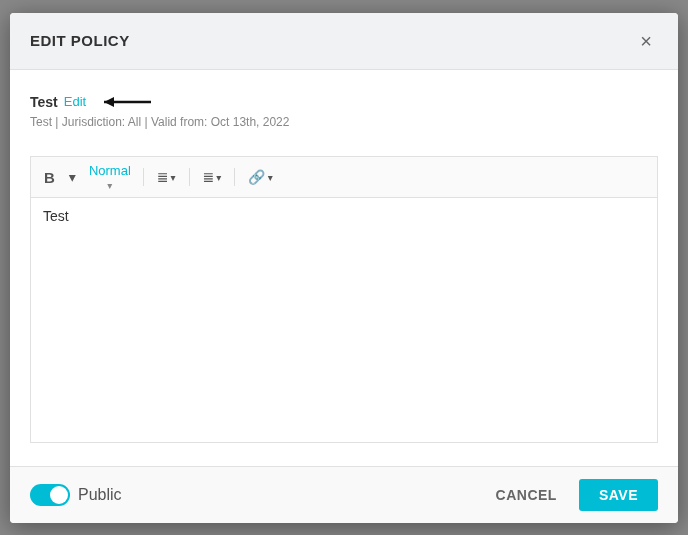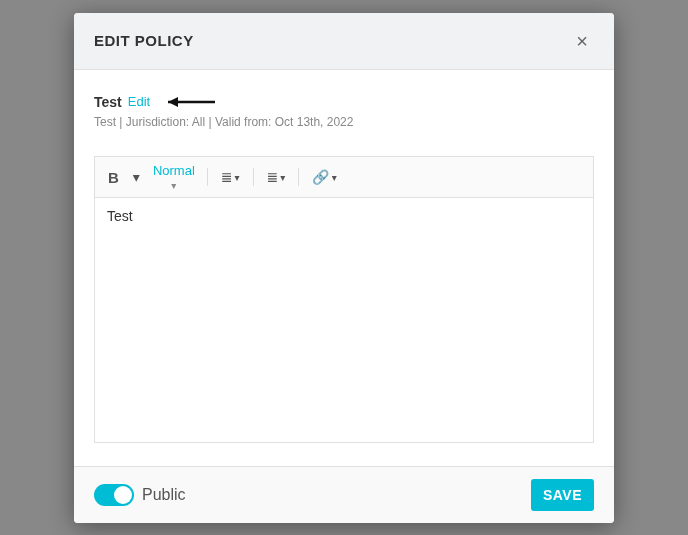--- a/index.html
+++ b/index.html
@@ -7,21 +7,21 @@
       width: 688px;
       height: 535px;
       background: #888;
       display: flex;
       align-items: center;
       justify-content: center;
       font-family: Arial, sans-serif;
     }
     .overlay {
       position: relative;
-      width: 540px;
+      width: 668px;
       height: 510px;
       background: #fff;
       border-radius: 4px;
       box-shadow: 0 4px 24px rgba(0,0,0,0.4);
       display: flex;
       flex-direction: column;
     }
     
     .modal-header {
       background: #f0f2f4;
@@ -196,21 +196,21 @@
       padding: 6px 10px;
     }
     .save-btn {
       background: #00bcd4;
       border: none;
       cursor: pointer;
       font-size: 14px;
       color: #fff;
       font-weight: 700;
       letter-spacing: 0.5px;
-      padding: 8px 12px;
+      padding: 8px 20px;
       border-radius: 3px;
     }
 
     
     .arrow-svg {
       display: inline-block;
       vertical-align: middle;
     }
   </style>
 </head>
@@ -270,17 +270,18 @@
     </div>
 
   </div>
 
   <div class="modal-footer">
     <div class="public-toggle-wrap">
       <div class="toggle-switch"></div>
       <span class="toggle-label">Public</span>
     </div>
     <div class="footer-btns">
+      <button class="cancel-btn">CANCEL</button>
       <button class="save-btn">SAVE</button>
     </div>
   </div>
 
 </div>
 
 </body></html>

